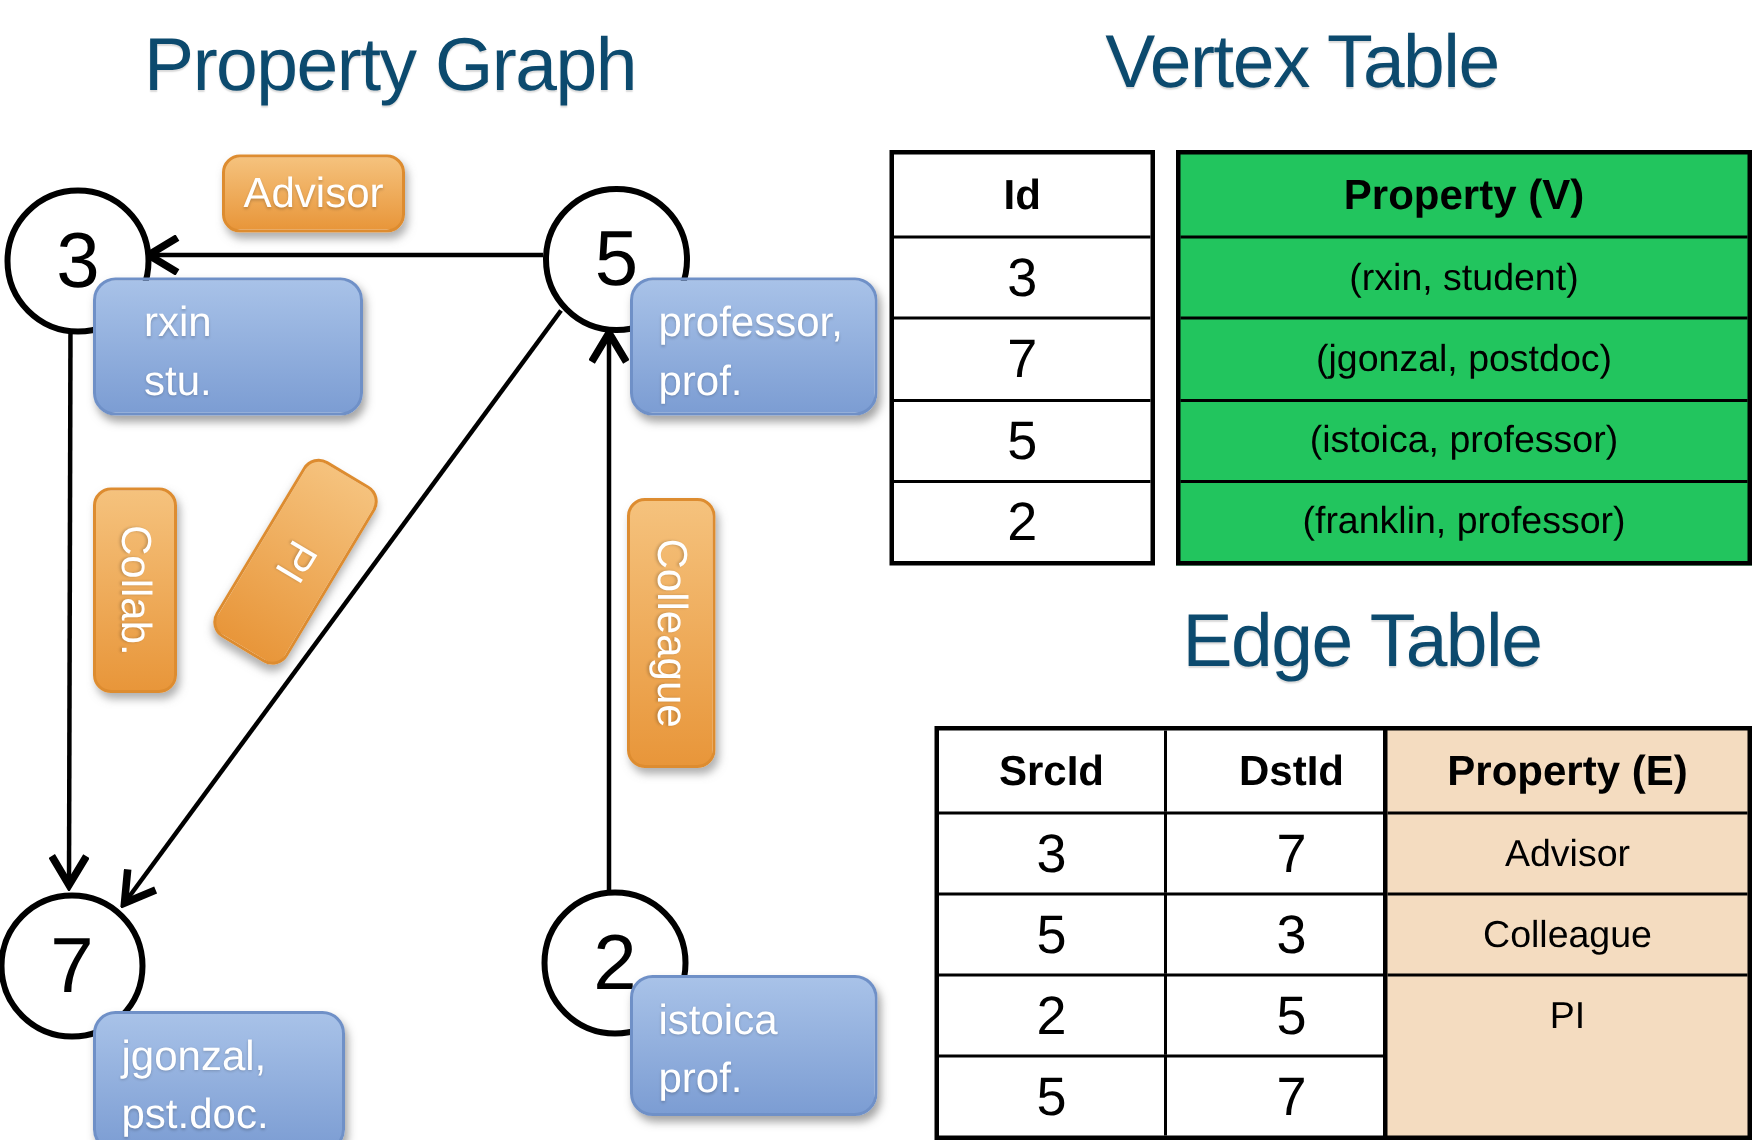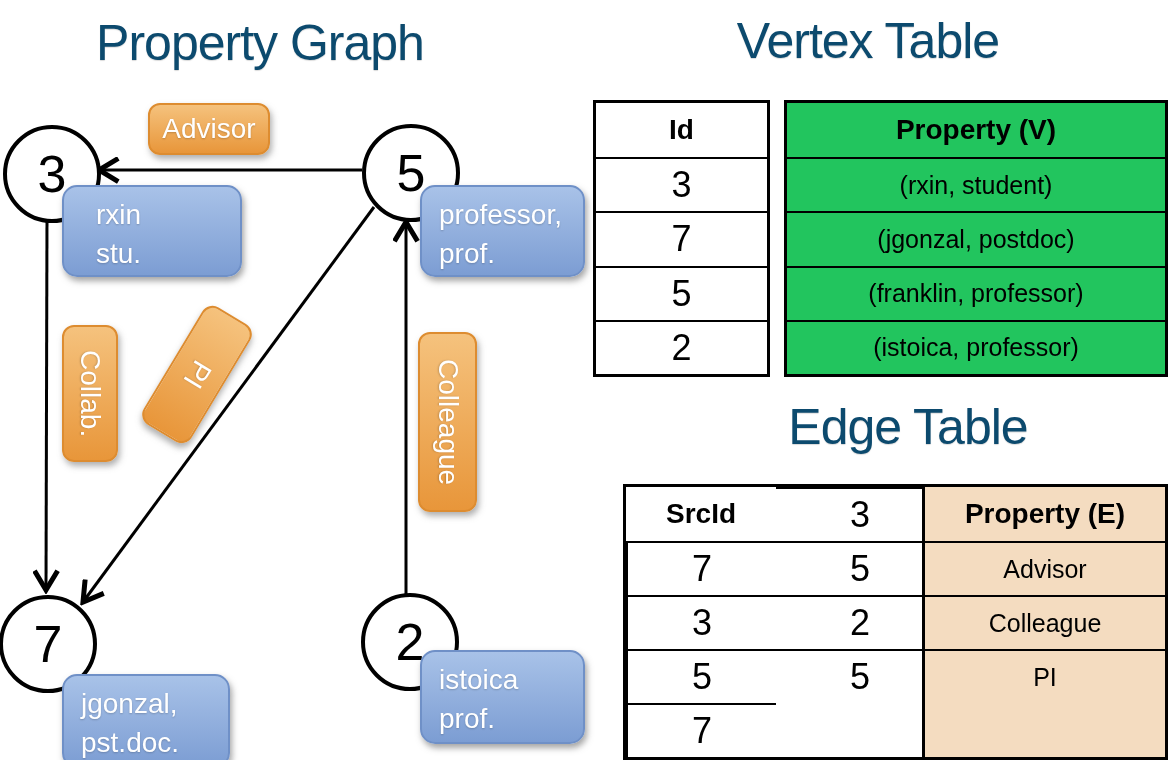--- a/index.html
+++ b/index.html
@@ -126,26 +126,27 @@
   <div class="cell num">3</div>
   <div class="cell num">7</div>
   <div class="cell num">5</div>
   <div class="cell num">2</div>
 </div>
 
 <div class="tpart" id="vt-prop">
   <div class="cell hdr r0">Property (V)</div>
   <div class="cell">(rxin, student)</div>
   <div class="cell">(jgonzal, postdoc)</div>
+  <div class="cell">(istoica, professor)</div>
   <div class="cell">(franklin, professor)</div>
-  <div class="cell">(istoica, professor)</div>
 </div>
 
 <div class="tpart" id="et-src">
   <div class="cell hdr r0">SrcId</div>
+  <div class="cell hdr r0 c1">DstId</div>
   <div class="cell num">3</div>
   <div class="cell num c1">7</div>
   <div class="cell num">5</div>
   <div class="cell num c1">3</div>
   <div class="cell num">2</div>
   <div class="cell num c1">5</div>
   <div class="cell num">5</div>
   <div class="cell num c1">7</div>
 </div>
 

